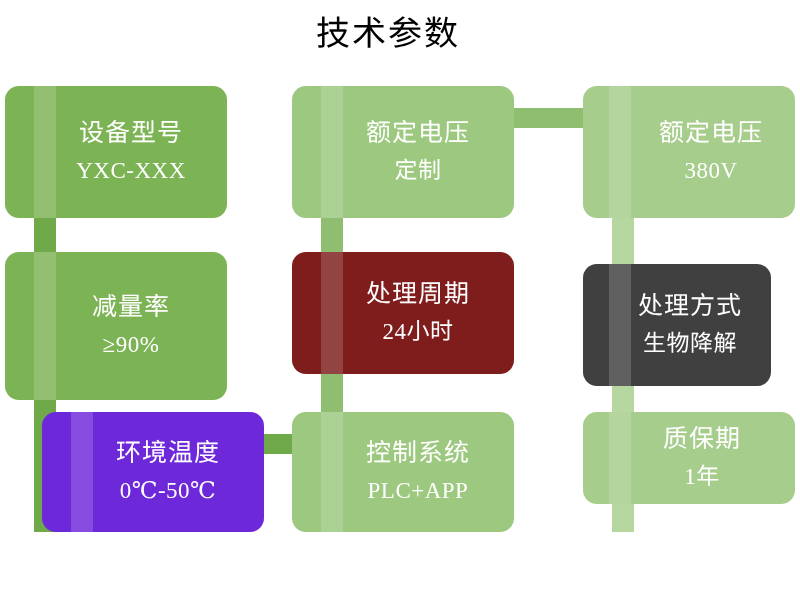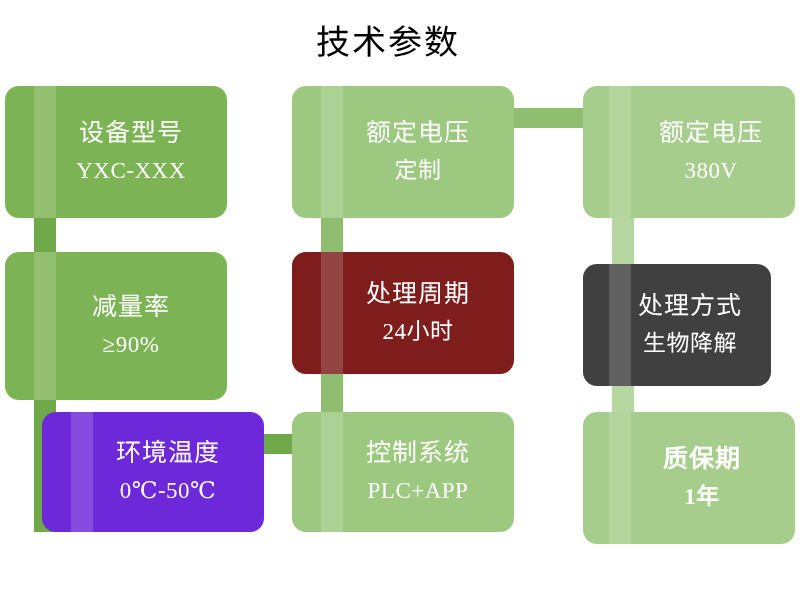--- a/index.html
+++ b/index.html
@@ -27,21 +27,20 @@
     left: 0;
     top: 12px;
     width: 776px;
     text-align: center;
     font-size: 34px;
     line-height: 44px;
     color: #000000;
     letter-spacing: 2px;
     font-family: "Liberation Serif", "DejaVu Serif", serif;
     white-space: nowrap;
-    margin-top: 9px;
   }
 
   
   #diagram {
     position: absolute;
     left: 0;
     top: 0;
     width: 800px;
     height: 600px;
   }
@@ -176,21 +175,21 @@
     </div>
 
     <div class="card" style="left:292px; top:412px; width:222px; height:120px; background:#9CC87F;">
       <div class="card-bar"></div>
       <div class="card-inner">
         <span class="card-title">控制系统</span>
         <span class="card-value">PLC+APP</span>
       </div>
     </div>
 
-    <div class="card" style="left:583px; top:412px; width:212px; height:132px; background:#A7CD8C;font-weight:bold;">
+    <div class="card" style="left:583px; top:412px; width:212px; height:92px; background:#A7CD8C;">
       <div class="card-bar" style="left:26px;"></div>
       <div class="card-inner" style="padding-left:26px;">
         <span class="card-title">质保期</span>
         <span class="card-value">1年</span>
       </div>
     </div>
 
   </div>
 </div>
 

